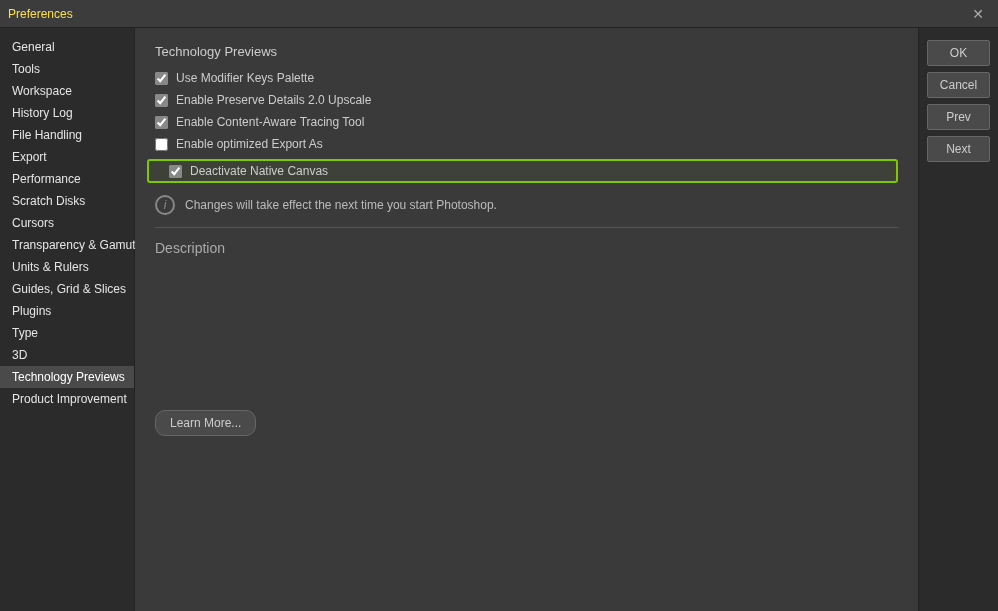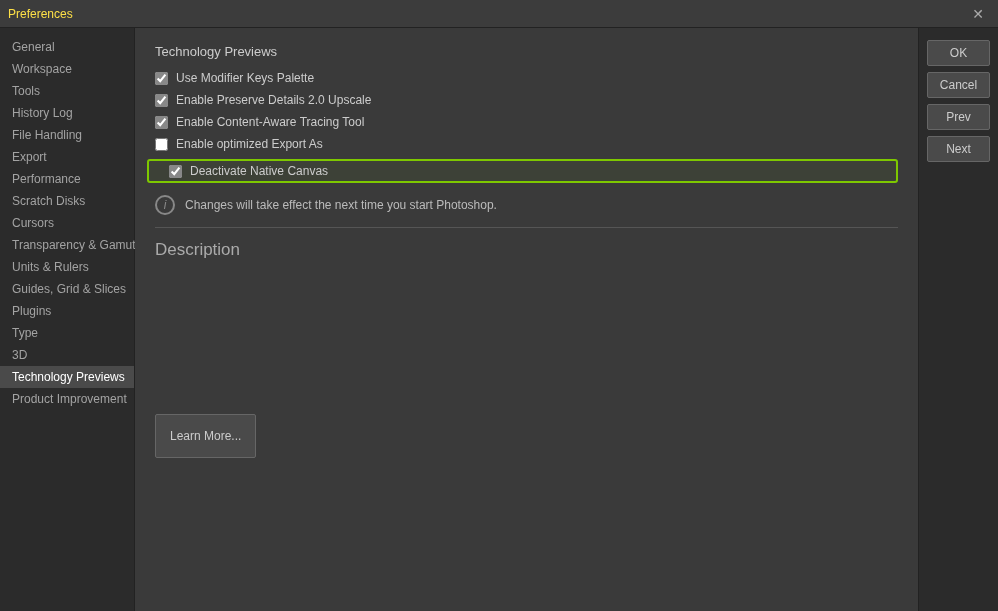--- a/index.html
+++ b/index.html
@@ -46,21 +46,21 @@
     .sidebar {
       width: 135px;
       background: #2b2b2b;
       padding: 8px 0;
       border-right: 1px solid #222;
       flex-shrink: 0;
     }
     .sidebar-item {
       padding: 4px 12px;
       cursor: pointer;
-      color: #a3a3a3;
+      color: #e5e5e5;
       font-size: 12px;
       white-space: nowrap;
     }
     .sidebar-item.active {
       background: #4a4a4a;
       color: #fff;
     }
 
     
     .content {
@@ -124,37 +124,37 @@
     }
 
     .description-box {
       background: #3a3a3a;
       border-top: 1px solid #555;
       margin-top: 10px;
       padding: 12px 0;
     }
     .description-label {
       color: #aaa;
-      font-size: 17px;
+      font-size: 14px;
       margin-bottom: 6px;
     }
     .description-content {
       min-height: 120px;
       color: #888;
       font-size: 12px;
     }
 
     .learn-more-btn {
       background: #4a4a4a;
       border: 1px solid #666;
       color: #ccc;
-      padding: 14px 14px;
-      cursor: pointer;
-      font-size: 12px;
-      border-radius: 2px;
+      padding: 5px 14px;
+      cursor: pointer;
+      font-size: 12px;
+      border-radius: 10px;
       margin-top: 16px;
     }
 
     
     .buttons-panel {
       width: 80px;
       background: #2b2b2b;
       padding: 12px 8px;
       display: flex;
       flex-direction: column;
@@ -179,22 +179,22 @@
 <div class="title-bar">
   <span class="title-bar-title">Preferences</span>
   <button class="close-btn">✕</button>
 </div>
 
 <div class="dialog-body">
 
   <div class="sidebar">
 
   <div class="sidebar-item">General</div>
+      <div class="sidebar-item">Tools</div>
       <div class="sidebar-item">Workspace</div>
-      <div class="sidebar-item">Tools</div>
       <div class="sidebar-item">History Log</div>
       <div class="sidebar-item">File Handling</div>
       <div class="sidebar-item">Export</div>
       <div class="sidebar-item">Performance</div>
       <div class="sidebar-item">Scratch Disks</div>
       <div class="sidebar-item">Cursors</div>
       <div class="sidebar-item">Transparency &amp; Gamut</div>
       <div class="sidebar-item">Units &amp; Rulers</div>
       <div class="sidebar-item">Guides, Grid &amp; Slices</div>
       <div class="sidebar-item">Plugins</div>

